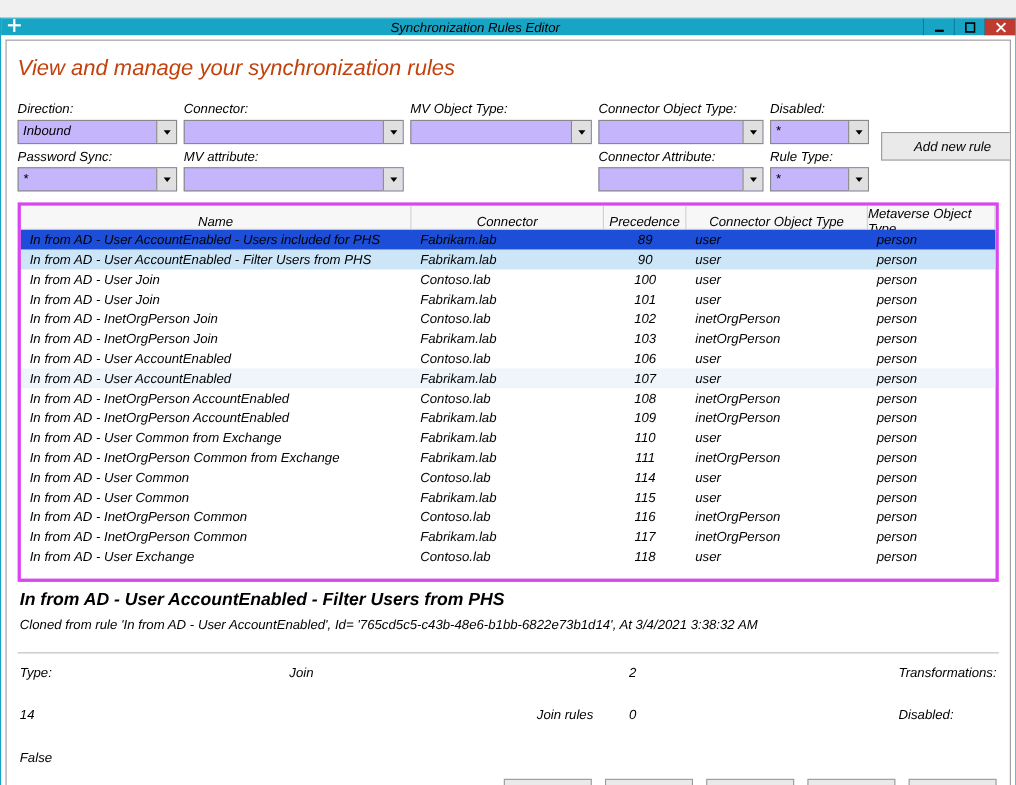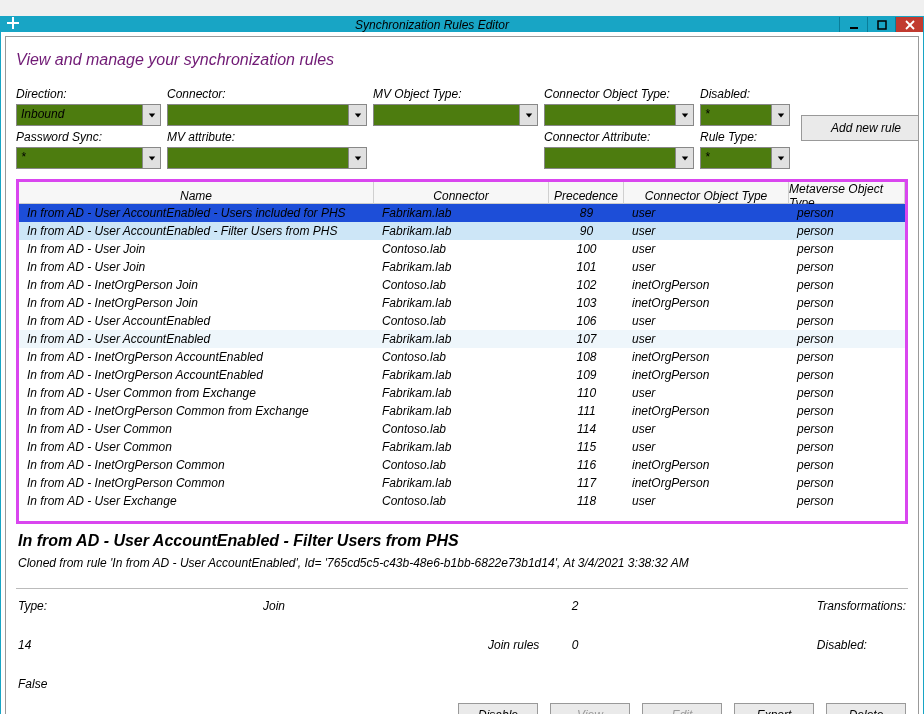--- a/index.html
+++ b/index.html
@@ -27,33 +27,33 @@
   .inner {
     flex: 1; padding: 4px;
     display: flex; flex-direction: column;
   }
   .content-border {
     flex:1; border:1px solid #999; padding: 14px 10px 10px 10px;
     display:flex; flex-direction:column;
     overflow: hidden;
   }
   h2.page-title {
-    font-size: 16px; font-weight: normal; color: #701a75;
+    font-size: 20px; font-weight: normal; color: #c2410c;
     margin-bottom: 18px;
   }
   .filters {
     display: grid;
     grid-template-columns: 145px 200px 165px 150px 90px 140px;
     column-gap: 6px; row-gap: 4px;
     align-items: end;
     margin-bottom: 10px;
   }
   .filter-cell label { display:block; margin-bottom:3px; }
   .combo {
-    display:flex; height:22px; border:1px solid #888; background:#4d7c0f;
+    display:flex; height:22px; border:1px solid #888; background:#c4b5fd;
   }
   .combo .val { flex:1; padding:2px 4px; }
   .combo .arrow {
     width:18px; border-left:1px solid #888; background:#e0e0e0;
     display:flex; align-items:center; justify-content:center;
   }
   .combo .arrow svg { width:8px; height:8px; }
   .btn {
     height:24px; border:1px solid #999; background:#eaeaea;
     display:flex; align-items:center; justify-content:center;

